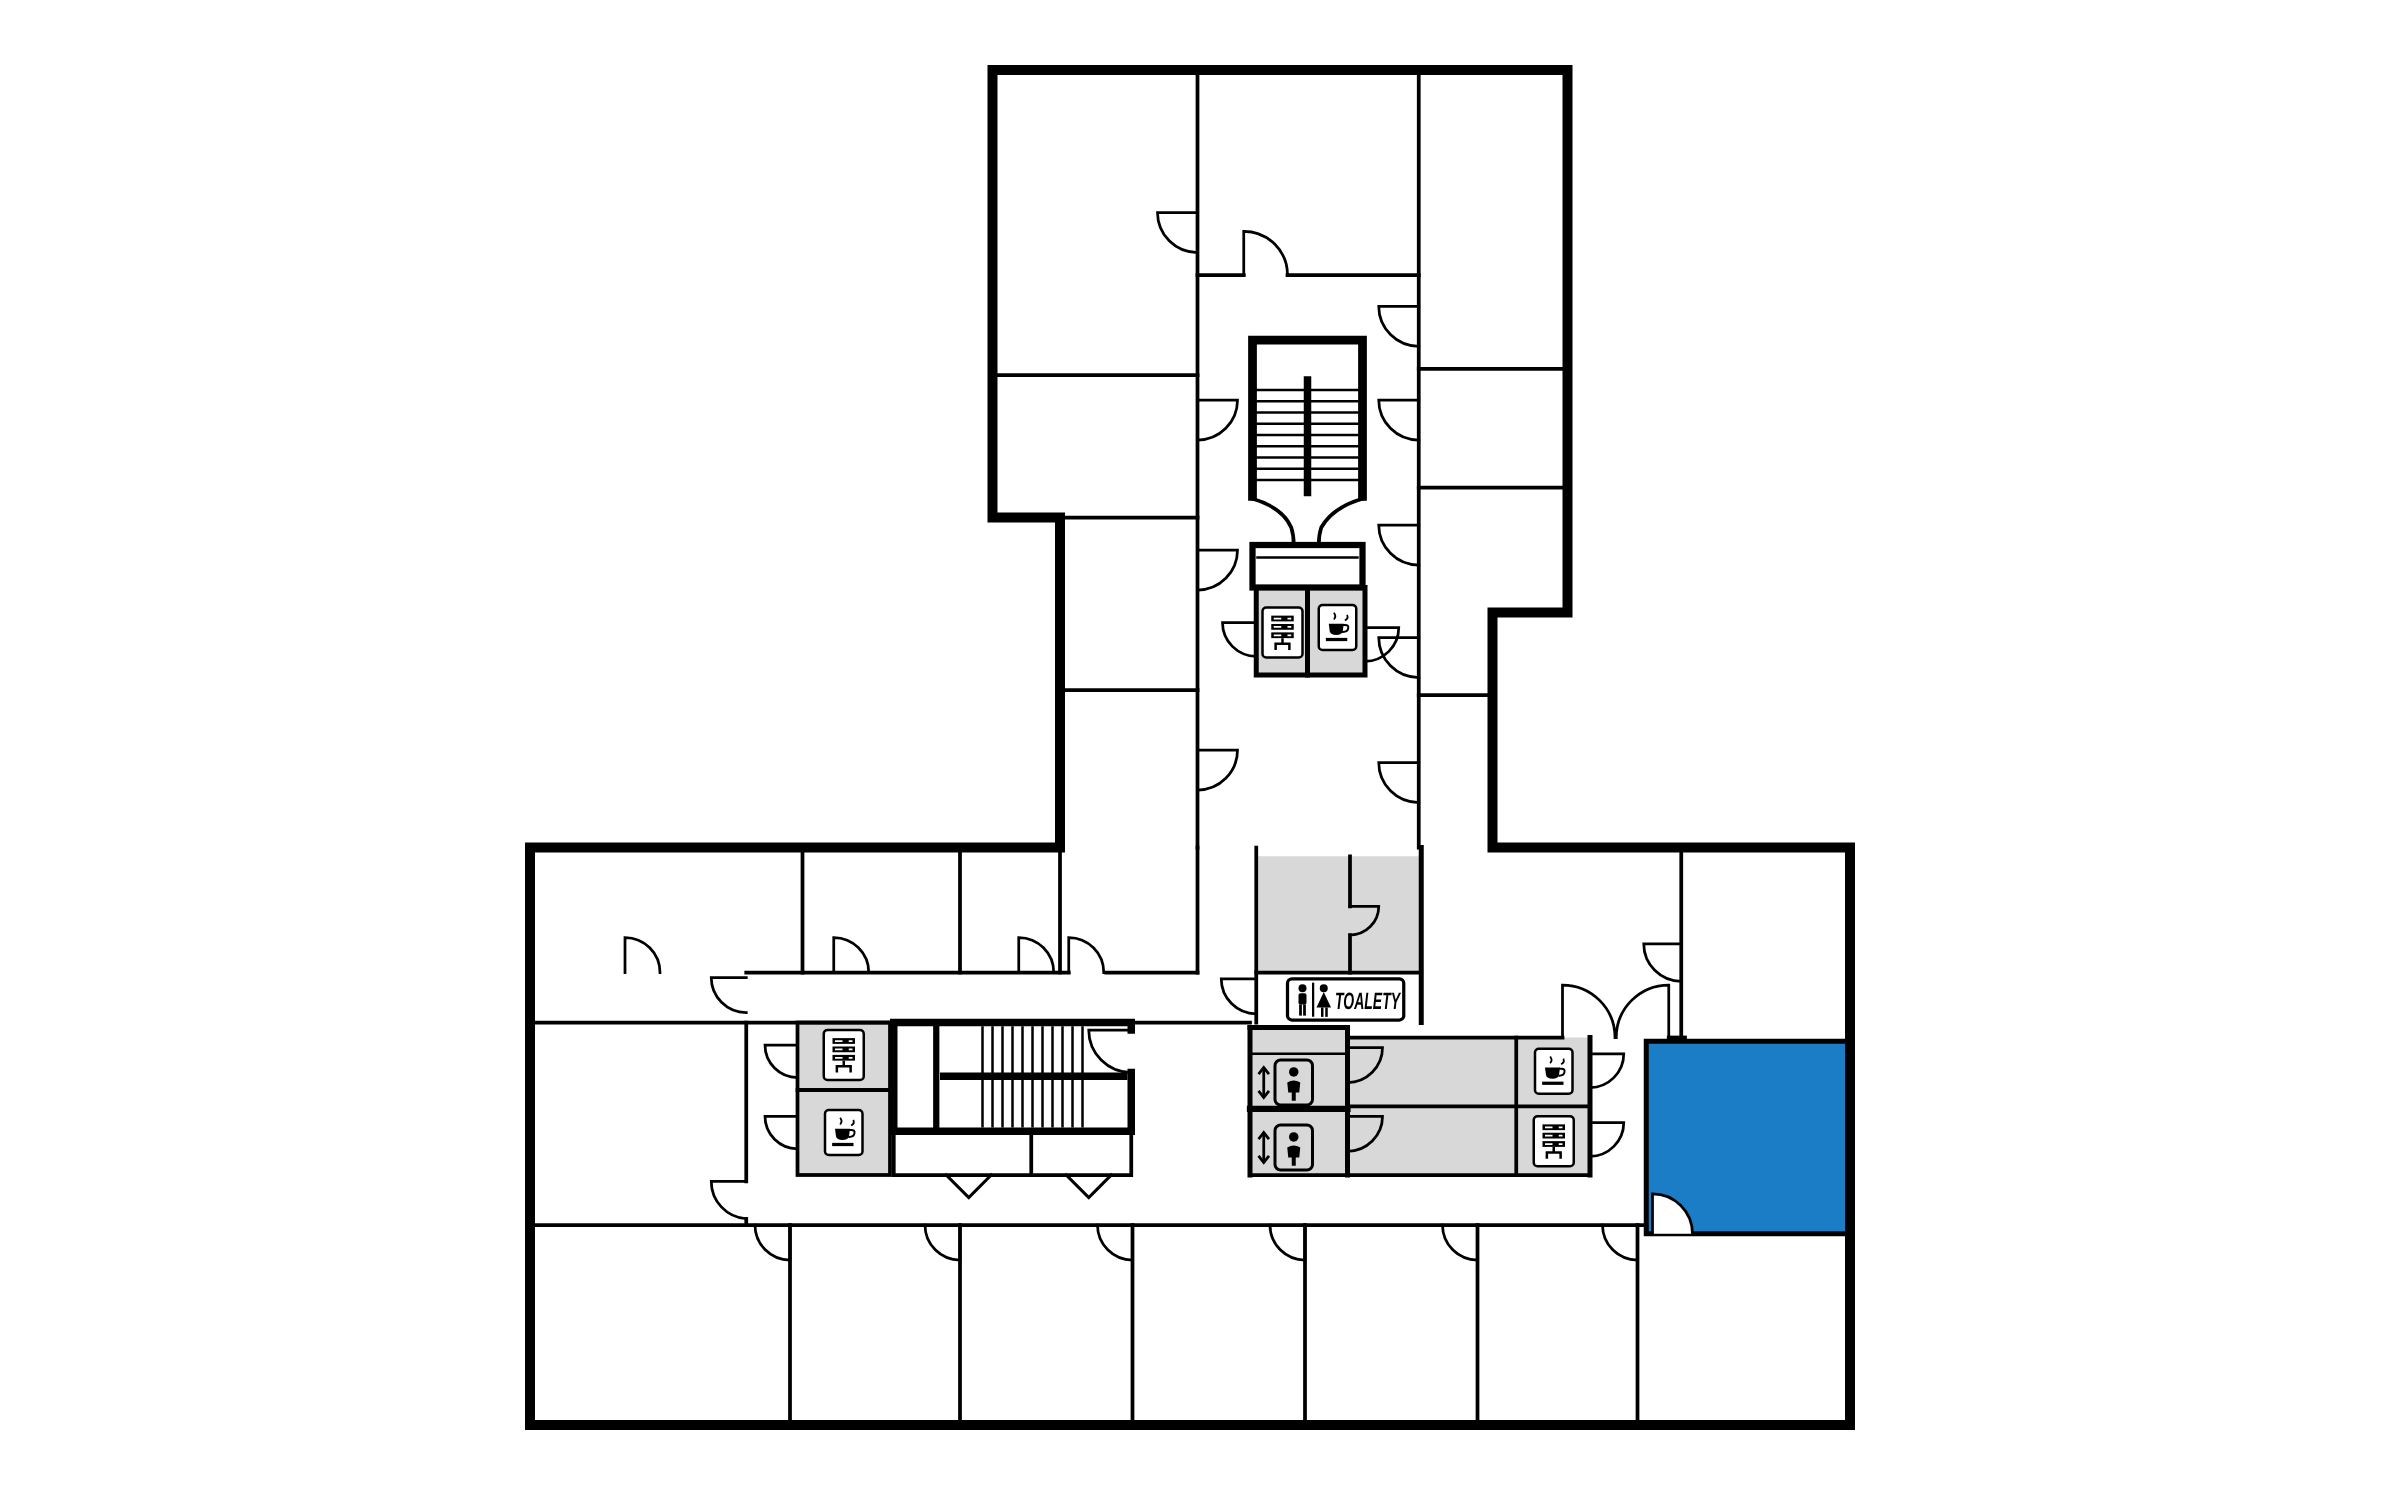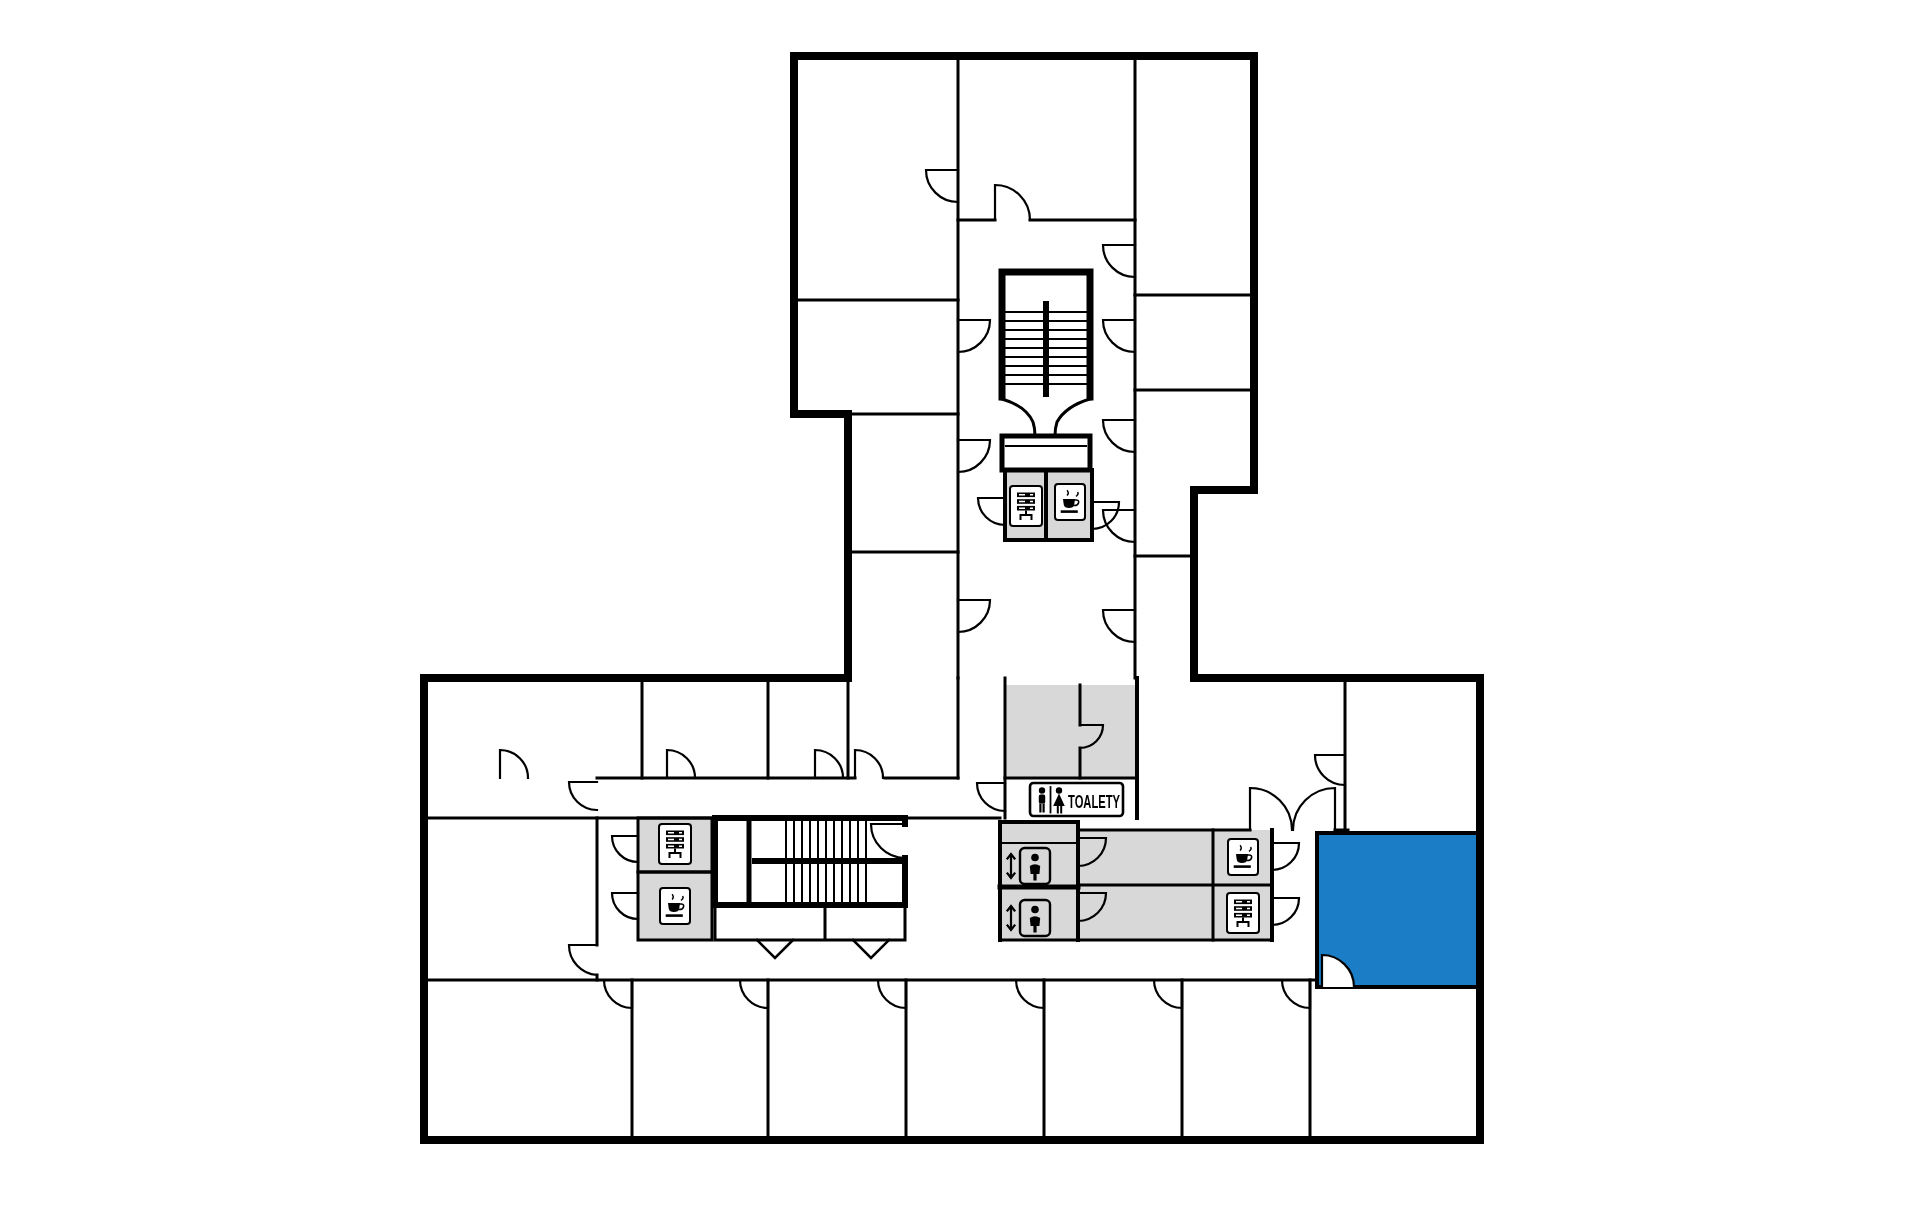--- a/index.html
+++ b/index.html
@@ -1,20 +1,20 @@
 <!DOCTYPE html>
 <html style="--color-background: #ffffff; --color-wall: #000000; --color-room: #ffffff; --color-service-area: #d8d8d8; --color-highlight: #1b7dc6;"><head>
 <meta charset="utf-8">
 <style>
   :root{
     --color-background:#ffffff; --color-wall:#000000; --color-room:#ffffff;
     --color-service-area:#d8d8d8; --color-highlight:#1b7dc6;
   }
   html,body{margin:0;padding:0;background:var(--color-background);}
-  .stage{width:1920px;height:1207px;position:relative;background:var(--color-background);}
+  .stage{width:1920px;height:1207px;position:relative;background:var(--color-background);font-style:italic;}
   svg{display:block}
   .ln{stroke:var(--color-wall);fill:none;stroke-linecap:square}
   .s8{stroke-width:8}.s7{stroke-width:7}.s6{stroke-width:6}.s5{stroke-width:5}
   .s4{stroke-width:4}.s3{stroke-width:3}.s2{stroke-width:2}.s22{stroke-width:2.2}.s26{stroke-width:2.6}
   .svc{fill:var(--color-service-area);stroke:none}
   .blk{fill:var(--color-wall);stroke:none}
   .wht{fill:var(--color-room);stroke:none}
   .card{fill:var(--color-room);stroke:var(--color-wall)}
   .hl{fill:var(--color-highlight);stroke:var(--color-wall)}
   .ghost{fill:transparent;stroke:none}

